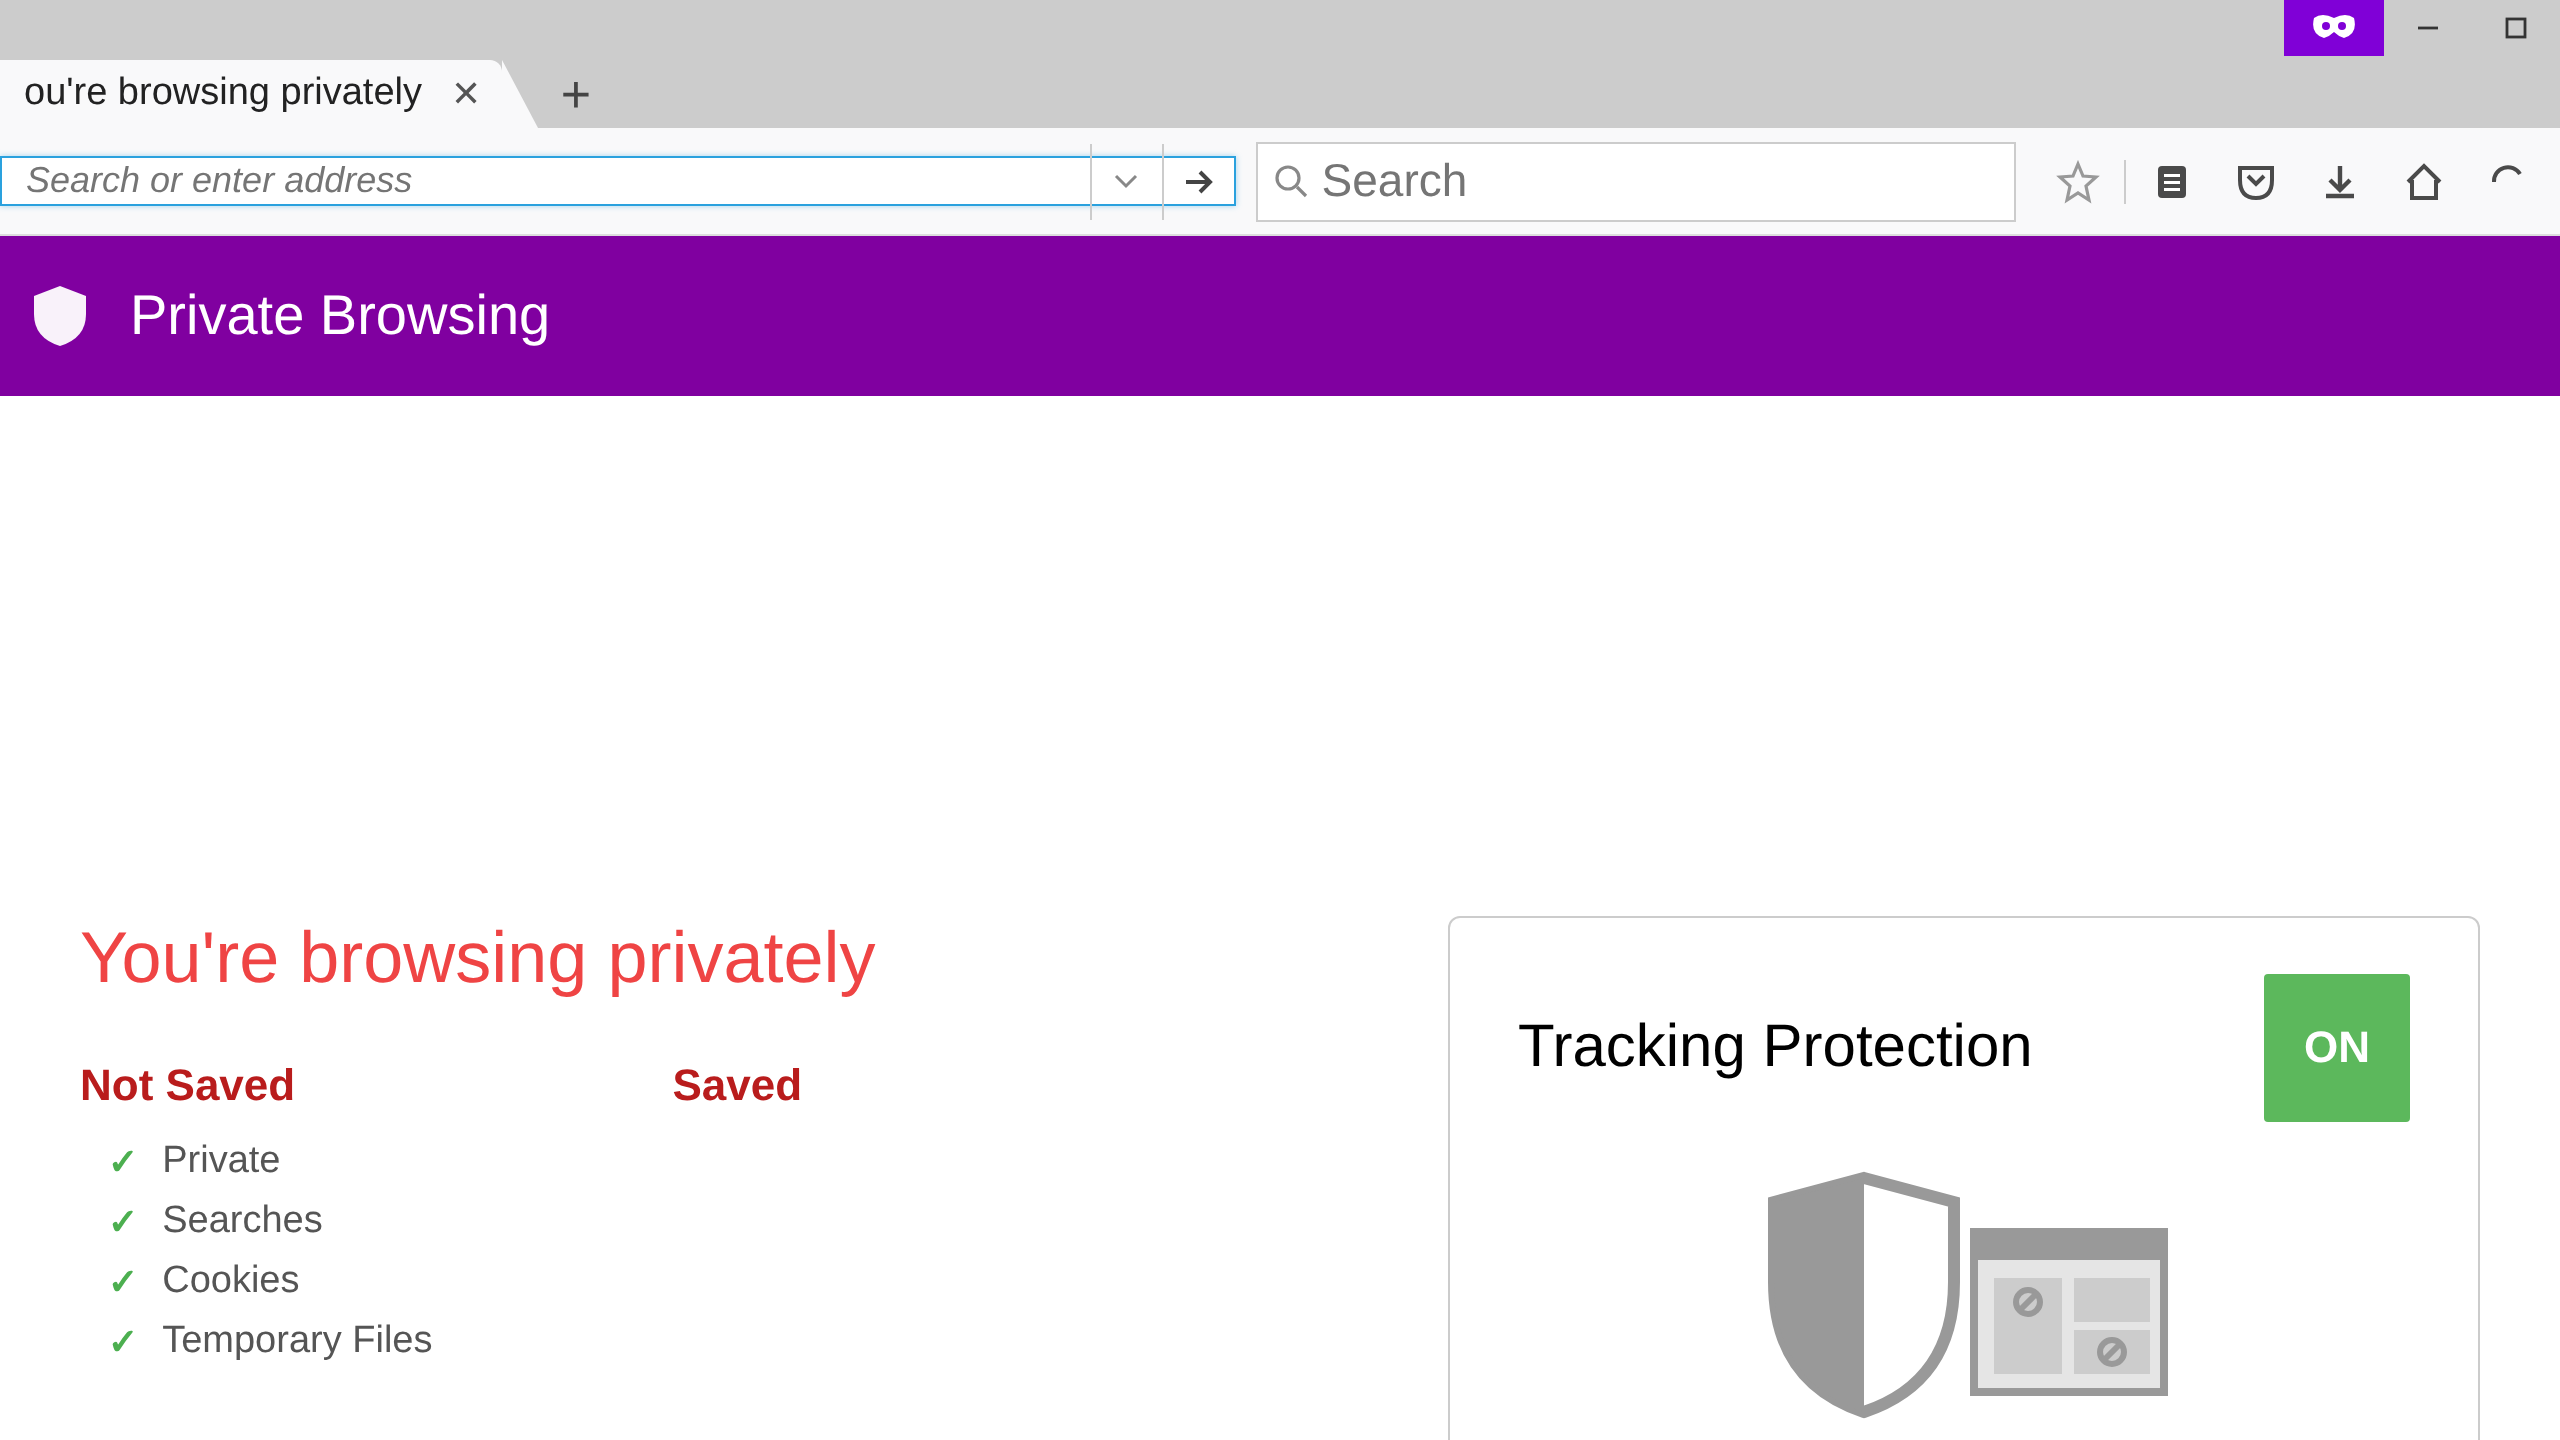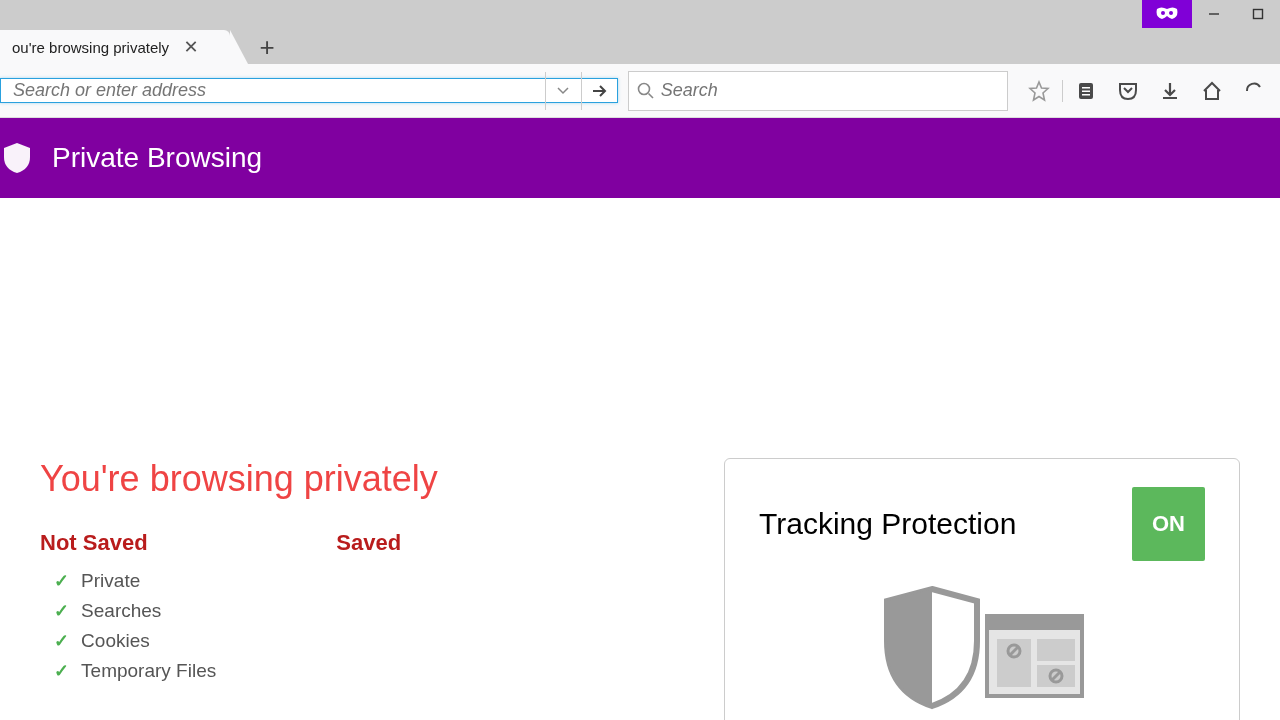--- a/index.html
+++ b/index.html
@@ -8,38 +8,38 @@
   
   .titlebar { height:28px; background:#ccc; display:flex; align-items:stretch; justify-content:flex-end; }
   .private-indicator { width:50px; background:#8000d7; display:flex; align-items:center; justify-content:center; }
   .win-btn { width:44px; display:flex; align-items:center; justify-content:center; color:#333; }
   .win-btn svg { width:12px; height:12px; }
 
   
   .tabstrip { height:36px; background:#ccc; display:flex; align-items:flex-end; padding-left:0; }
   .tab { height:34px; background:#f9f9fa; border-top-right-radius:6px; display:flex; align-items:center; padding:0 10px 0 12px; gap:14px; min-width:230px; position:relative; }
   .tab::after { content:""; position:absolute; right:-18px; top:0; width:18px; height:34px; background:#f9f9fa; clip-path:polygon(0 0,100% 100%,0 100%); }
-  .tab-title { font-size:15px; color:#222; white-space:nowrap; }
+  .tab-title { font-size:19px; color:#222; white-space:nowrap; }
   .tab-close { color:#555; width:16px; height:16px; display:flex; align-items:center; justify-content:center; font-size:18px; }
   .newtab { width:34px; height:34px; display:flex; align-items:center; justify-content:center; color:#444; margin-left:20px; }
   .newtab-plus { font-size:26px; font-weight:300; }
 
   
   .navbar { height:54px; background:#f9f9fa; display:flex; align-items:center; padding:0 5px 0 0; gap:10px; border-bottom:1px solid #ddd; }
   .urlbar { flex:1.7; height:25px; border:1px solid #2aa1de; display:flex; align-items:center; background:#fff; box-shadow:0 0 3px rgba(42,161,222,.4); }
   .urlbar input { flex:1; border:none; outline:none; font-size:18px; font-style:italic; color:#888; padding:0 12px; background:transparent; }
   .url-dropdown, .url-go { width:36px; height:38px; display:flex; align-items:center; justify-content:center; border-left:1px solid #ccc; color:#666; }
   .searchbox { flex:1; height:40px; border:1px solid #ccc; background:#fff; display:flex; align-items:center; padding:0 8px; }
-  .searchbox input { flex:1; border:none; outline:none; font-size:18px; font-style:italic; color:#888; padding:0 6px; background:transparent; }
+  .searchbox input { flex:1; border:none; outline:none; font-size:23px; color:#888; padding:0 6px; background:transparent; }
   .toolbar-icons { display:flex; align-items:center; gap:0; }
   .tb-btn { width:42px; height:40px; display:flex; align-items:center; justify-content:center; color:#4a4a4a; }
   .tb-sep { width:1px; height:22px; background:#ccc; margin:0 2px; }
 
   
-  .banner { height:80px; background:#8000a0; display:flex; align-items:center; gap:18px; padding-left:0; color:#fff; }
+  .banner { height:80px; background:#8000a0; display:flex; align-items:center; gap:18px; padding-left:13px; color:#fff; }
   .banner-icon { width:34px; height:80px; display:flex; align-items:center; justify-content:center; }
   .banner-title { font-size:28px; font-weight:300; }
 
   
   .content { padding:260px 40px 0 40px; display:flex; gap:40px; color:#4a4a4a; }
   .left { flex:1; }
   .left h1 { font-size:36px; font-weight:300; color:#ef4444; margin-bottom:30px; }
   .cols { display:flex; gap:120px; }
   .col h3 { font-size:22px; font-weight:700; color:#b91c1c; margin-bottom:14px; }
   .col ul { list-style:none; }

